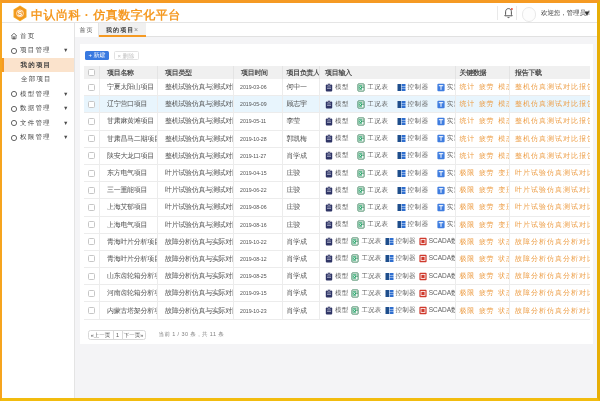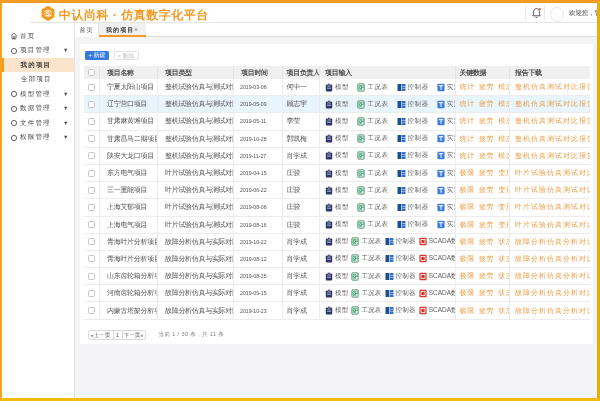--- a/index.html
+++ b/index.html
@@ -4,21 +4,21 @@
 * { margin:0; padding:0; box-sizing:border-box; }
 html,body { width:600px; height:401px; overflow:hidden; }
 body {
   position:relative; background:#fff;
   font-family:"Liberation Sans", sans-serif;
   border-style:solid; border-color:#f59a23 #e7ae06 #f2bc0e #f6a41e;
   border-width:3px 3px 3px 2px;
 }
 .abs { position:absolute; }
 
-#topbar { left:0; top:0; right:0; height:19.5px; background:#fff; border-bottom:1px solid #e5e5e5;margin-left:28px; }
+#topbar { left:0; top:0; right:0; height:19.5px; background:#fff; border-bottom:1px solid #e5e5e5; }
 #title { position:absolute; left:29px; top:3.5px; font-size:12px; font-weight:bold; color:#f59a23; letter-spacing:0.5px; }
 .vsep { position:absolute; top:2.5px; width:1px; height:14px; background:#e9e9e9; }
 #avatar { position:absolute; left:519.5px; top:4.3px; width:14.5px; height:14.5px; border-radius:50%; background:#fdfdfd; border:1px solid #e9e9e9; }
 #welcome { position:absolute; left:539px; top:6px; font-size:6.5px; letter-spacing:-0.1px; color:#3a3a3a; white-space:nowrap; }
 #ddown { position:absolute; left:581px; top:5.5px; font-size:8px; color:#333; }
 
 #sidebar { left:0; top:19.5px; width:73px; bottom:0; background:#fff; border-right:1px solid #e4e4e4; }
 .mitem { position:relative; height:14.5px; line-height:14.5px; color:#474747; }
 .mitem .ml { position:absolute; left:18px; top:0; font-size:6.5px; letter-spacing:1.2px; }
 .mitem .mi { position:absolute; left:7.5px; top:3.5px; }

